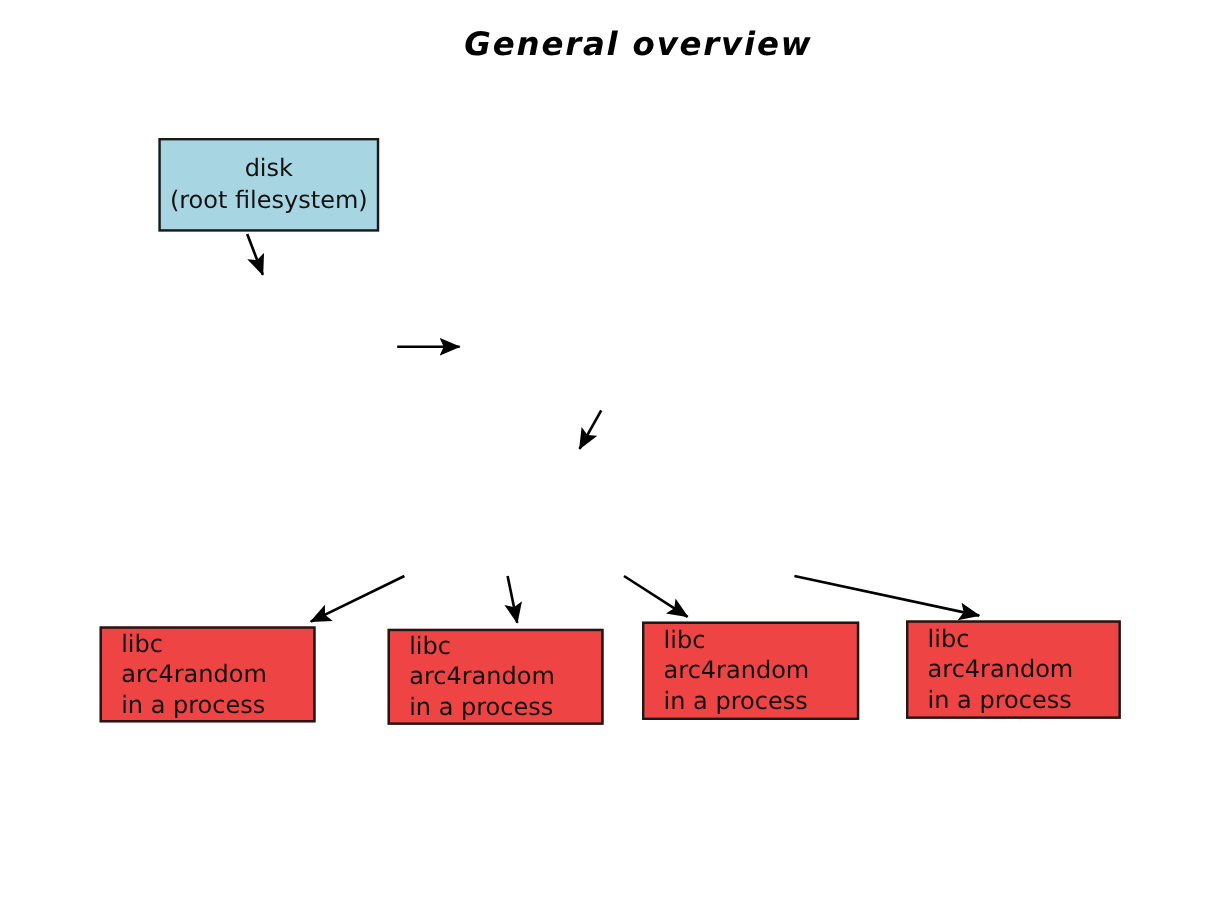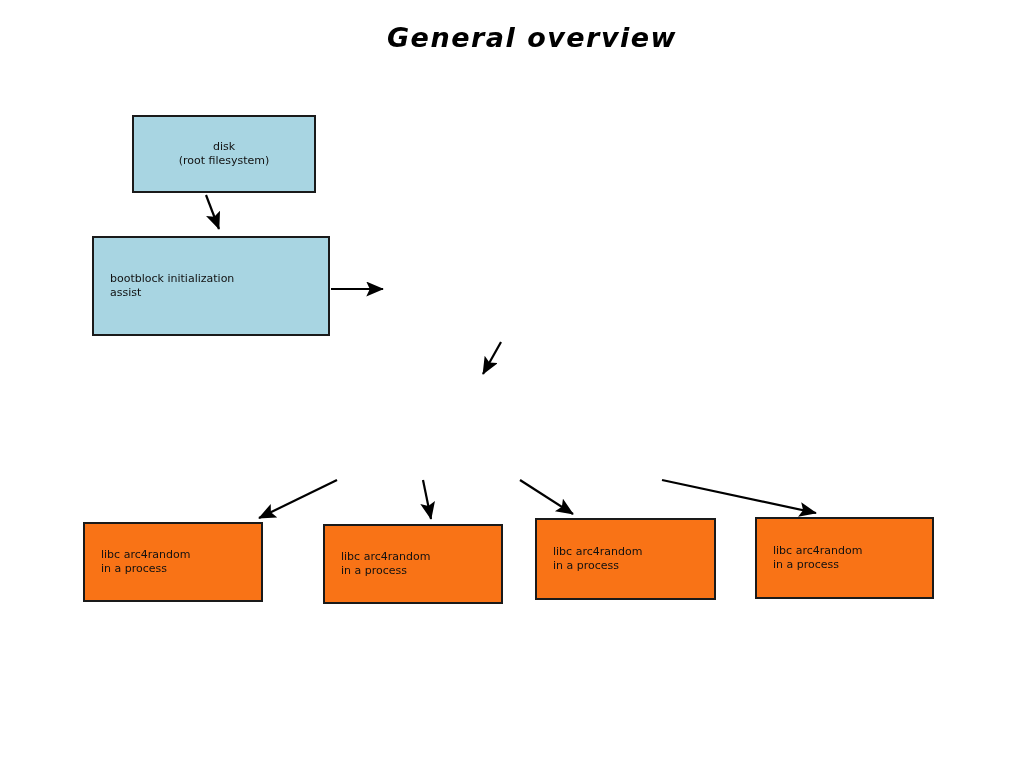--- a/index.html
+++ b/index.html
@@ -47,29 +47,29 @@
     color: #000000;
     padding-left: 20px;
   }
 
   .node {
     position: absolute;
     box-sizing: border-box;
     border: 2px solid #1a1a1a;
     display: flex;
     align-items: center;
-    font-size: 11px;
+    font-size: 20px;
     line-height: 1.28;
     color: #111111;
     white-space: pre-line;
   }
 
   .node.fill-blue   { background: #a8d5e2; }
   .node.fill-green  { background: #00e817; }
-  .node.fill-orange { background: #f97316; }
+  .node.fill-orange { background: #ef4444; }
 
   .node.align-center { justify-content: center; text-align: center; }
   .node.align-left   { justify-content: flex-start; text-align: left; }
 
   .node .node-label { display: block; width: 100%; }
   .node.align-left .node-label { padding-left: 16px; }
 
   .node-disk            { left: 132px; top: 115px;  width: 184px; height: 78px; }
   .node-bootblock       { left: 92px;  top: 236px;  width: 238px; height: 100px; }
   .node-entropy         { left: 390px; top: 238px;  width: 278px; height: 102px; }
@@ -103,24 +103,20 @@
     <line x1="423" y1="480" x2="431" y2="519" stroke="#000000" stroke-width="2.2" marker-end="url(#arrowhead)"></line>
     <line x1="520" y1="480" x2="573" y2="514" stroke="#000000" stroke-width="2.2" marker-end="url(#arrowhead)"></line>
     <line x1="662" y1="480" x2="816" y2="513" stroke="#000000" stroke-width="2.2" marker-end="url(#arrowhead)"></line>
   </svg>
 
   <div class="node node-disk fill-blue align-center">
     <span class="node-label">disk
 (root filesystem)</span>
   </div>
 
-  <div class="node node-bootblock fill-blue align-left">
-    <span class="node-label">bootblock initialization
-assist</span>
-  </div>
 
 
 
   <div class="node node-libc-1 fill-orange align-left">
     <span class="node-label">libc arc4random
 in a process</span>
   </div>
 
   <div class="node node-libc-2 fill-orange align-left">
     <span class="node-label">libc arc4random

